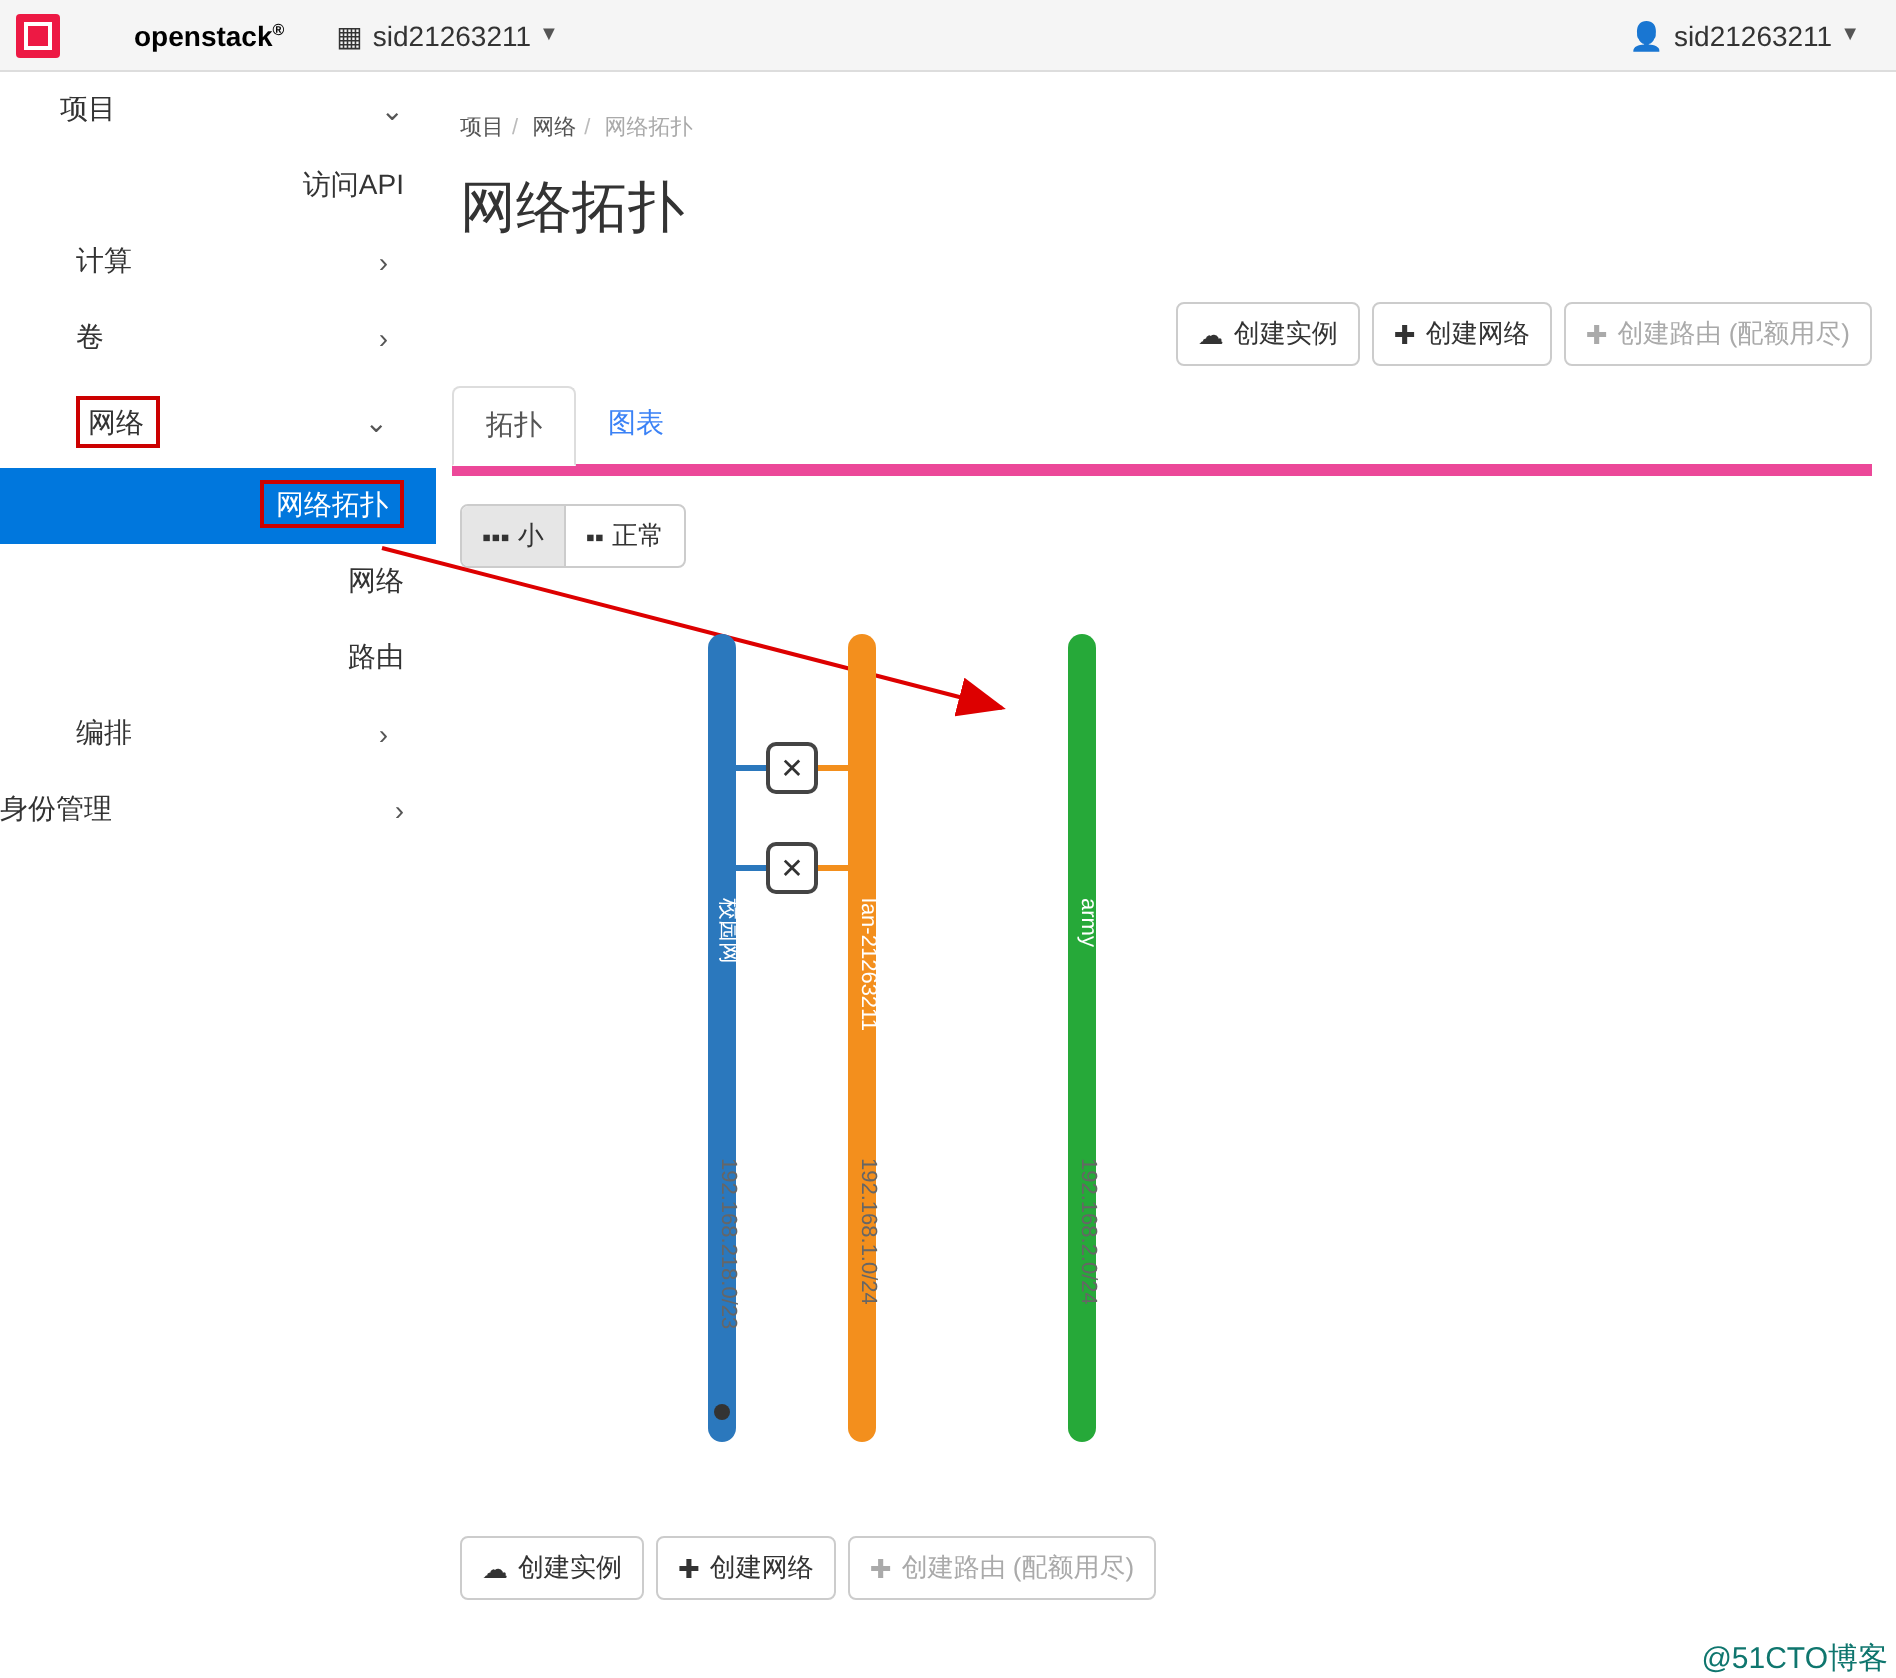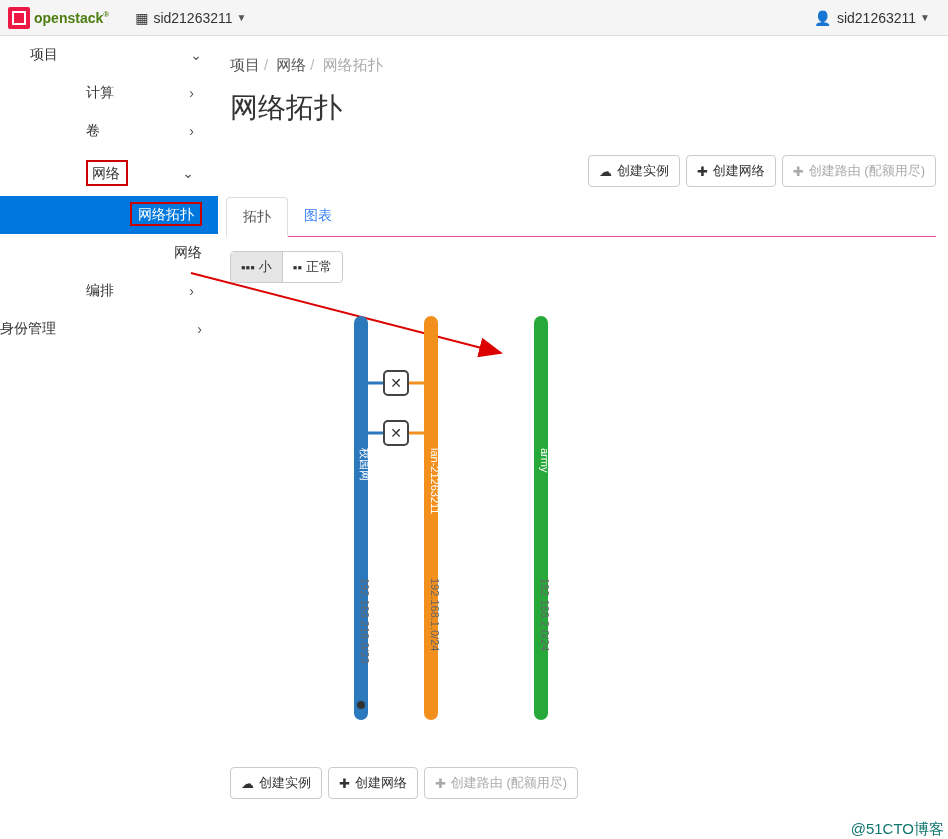--- a/index.html
+++ b/index.html
@@ -1,49 +1,49 @@
 <!DOCTYPE html>
 <html><head>
 <meta charset="utf-8">
 <style>
   * { box-sizing: border-box; margin: 0; padding: 0; }
   body { font-family: "Helvetica Neue", Arial, "Microsoft YaHei", sans-serif; font-size: 14px; color: #333; background: #fff; width: 948px; }
   .topbar { height: 36px; background: #f5f5f5; border-bottom: 1px solid #ddd; display: flex; align-items: center; padding: 0 8px; }
   .brand { display: flex; align-items: center; margin-right: 16px; }
   .brand-logo { display:inline-block; width:22px; height:22px; background:#ed1944; position:relative; margin-right:4px; border-radius:2px;}
   .brand-logo::after{content:"";position:absolute;inset:4px;border:2px solid #fff;}
-  .brand-text { font-weight: 600; font-size: 14px; color:#4d7c0f; }
+  .brand-text { font-weight: 600; font-size: 14px; color:#000000;margin-left:33px; }
   .brand-reg { font-size:8px; vertical-align:super; }
   .topbar-item { color: #333; padding: 0 10px; display: flex; align-items: center; cursor: pointer; }
   .topbar-spacer { flex: 1; }
   .caret { margin-left:4px; font-size:10px; color:#555; }
 
   .layout { display: flex; justify-content: center; }
   .sidebar { width: 218px; min-height: 803px; }
   .nav-item { display:flex; align-items:center; justify-content:space-between; padding:10px 16px 10px 24px; cursor:pointer; color:#333; }
   .nav-item.lvl1 { padding-left: 30px; font-size:14px; }
   .nav-item.lvl2 { padding-left: 0; justify-content:flex-end; padding-right:24px; }
-  .nav-item.lvl2 .lbl { margin-right:auto; margin-left:86px;}
+  .nav-item.lvl2 .lbl { margin-right:auto; margin-left:38px;}
   .sub-items { }
   .sub-link { display:block; text-align:right; padding:10px 16px; color:#333; cursor:pointer; }
   .sub-link.active { background:#0077dd; color:#fff; }
   .chev { font-size:14px; color:#555; }
   .box-highlight { border:2px solid #c00; display:inline-block; padding:0 6px 0 4px; line-height:22px; }
 
   .main { flex:1; padding: 16px 12px 16px 8px; position: relative; }
-  .crumbs { color:#888; font-size:15px; margin: 4px 0 14px 4px; }
+  .crumbs { color:#888; font-size:11px; margin: 4px 0 14px 4px; }
   .crumbs a { color:#555; text-decoration:none; }
   .crumbs .sep { margin:0 4px; color:#bbb; }
   h1.page-title { font-size:28px; font-weight:400; color:#333; margin:4px 0 28px 4px; }
 
   .action-row { display:flex; justify-content:flex-end; gap:6px; margin-bottom:10px; }
   .btn { display:inline-flex; align-items:center; gap:5px; border:1px solid #ccc; background:#fff; color:#333; padding:6px 10px; font-size:13px; border-radius:4px; cursor:pointer; }
   .btn.disabled { color:#aaa; cursor:not-allowed; }
 
-  .tabs { border-bottom:1px solid #ec4899; display:flex; }
+  .tabs { border-bottom:6px solid #ec4899; display:flex; }
   .tab { padding:10px 16px; cursor:pointer; color:#3b82f6; }
   .tab.active { border:1px solid #ddd; border-bottom:1px solid #fff; margin-bottom:-1px; border-radius:4px 4px 0 0; color:#555; }
 
   .size-toggle { margin:14px 0 10px 4px; display:inline-flex; border:1px solid #ccc; border-radius:4px; overflow:hidden; }
   .size-toggle .opt { padding:6px 10px; font-size:13px; cursor:pointer; display:flex; align-items:center; gap:4px; border-right:1px solid #ccc; }
   .size-toggle .opt:last-child { border-right:none; }
   .size-toggle .opt.active { background:#e6e6e6; }
 
   .topo-svg { display:block; margin:0 auto; }
 
@@ -79,39 +79,41 @@
   </div>
 </div>
 
 <div class="layout">
 
   <div class="sidebar">
     <div class="nav-item lvl1">
       <span>项目</span>
       <span class="chev">⌄</span>
     </div>
+    <div class="sub-link">访问API</div>
 
     <div class="nav-item lvl2">
       <span class="lbl">计算</span>
       <span class="chev">›</span>
     </div>
     <div class="nav-item lvl2">
       <span class="lbl">卷</span>
       <span class="chev">›</span>
     </div>
     <div class="nav-item lvl2">
       <span class="lbl"><span class="box-highlight">网络</span></span>
       <span class="chev">⌄</span>
     </div>
 
     <div class="sub-items">
       <span class="sub-link active" style="position:relative;">
         <span style="border:2px solid #c00; padding:2px 6px;">网络拓扑</span>
       </span>
       <span class="sub-link">网络</span>
+      <span class="sub-link">路由</span>
     </div>
 
     <div class="nav-item lvl2">
       <span class="lbl">编排</span>
       <span class="chev">›</span>
     </div>
     <div class="nav-item lvl1" style="padding-left:0;">
       <span>身份管理</span>
       <span class="chev">›</span>
     </div>

